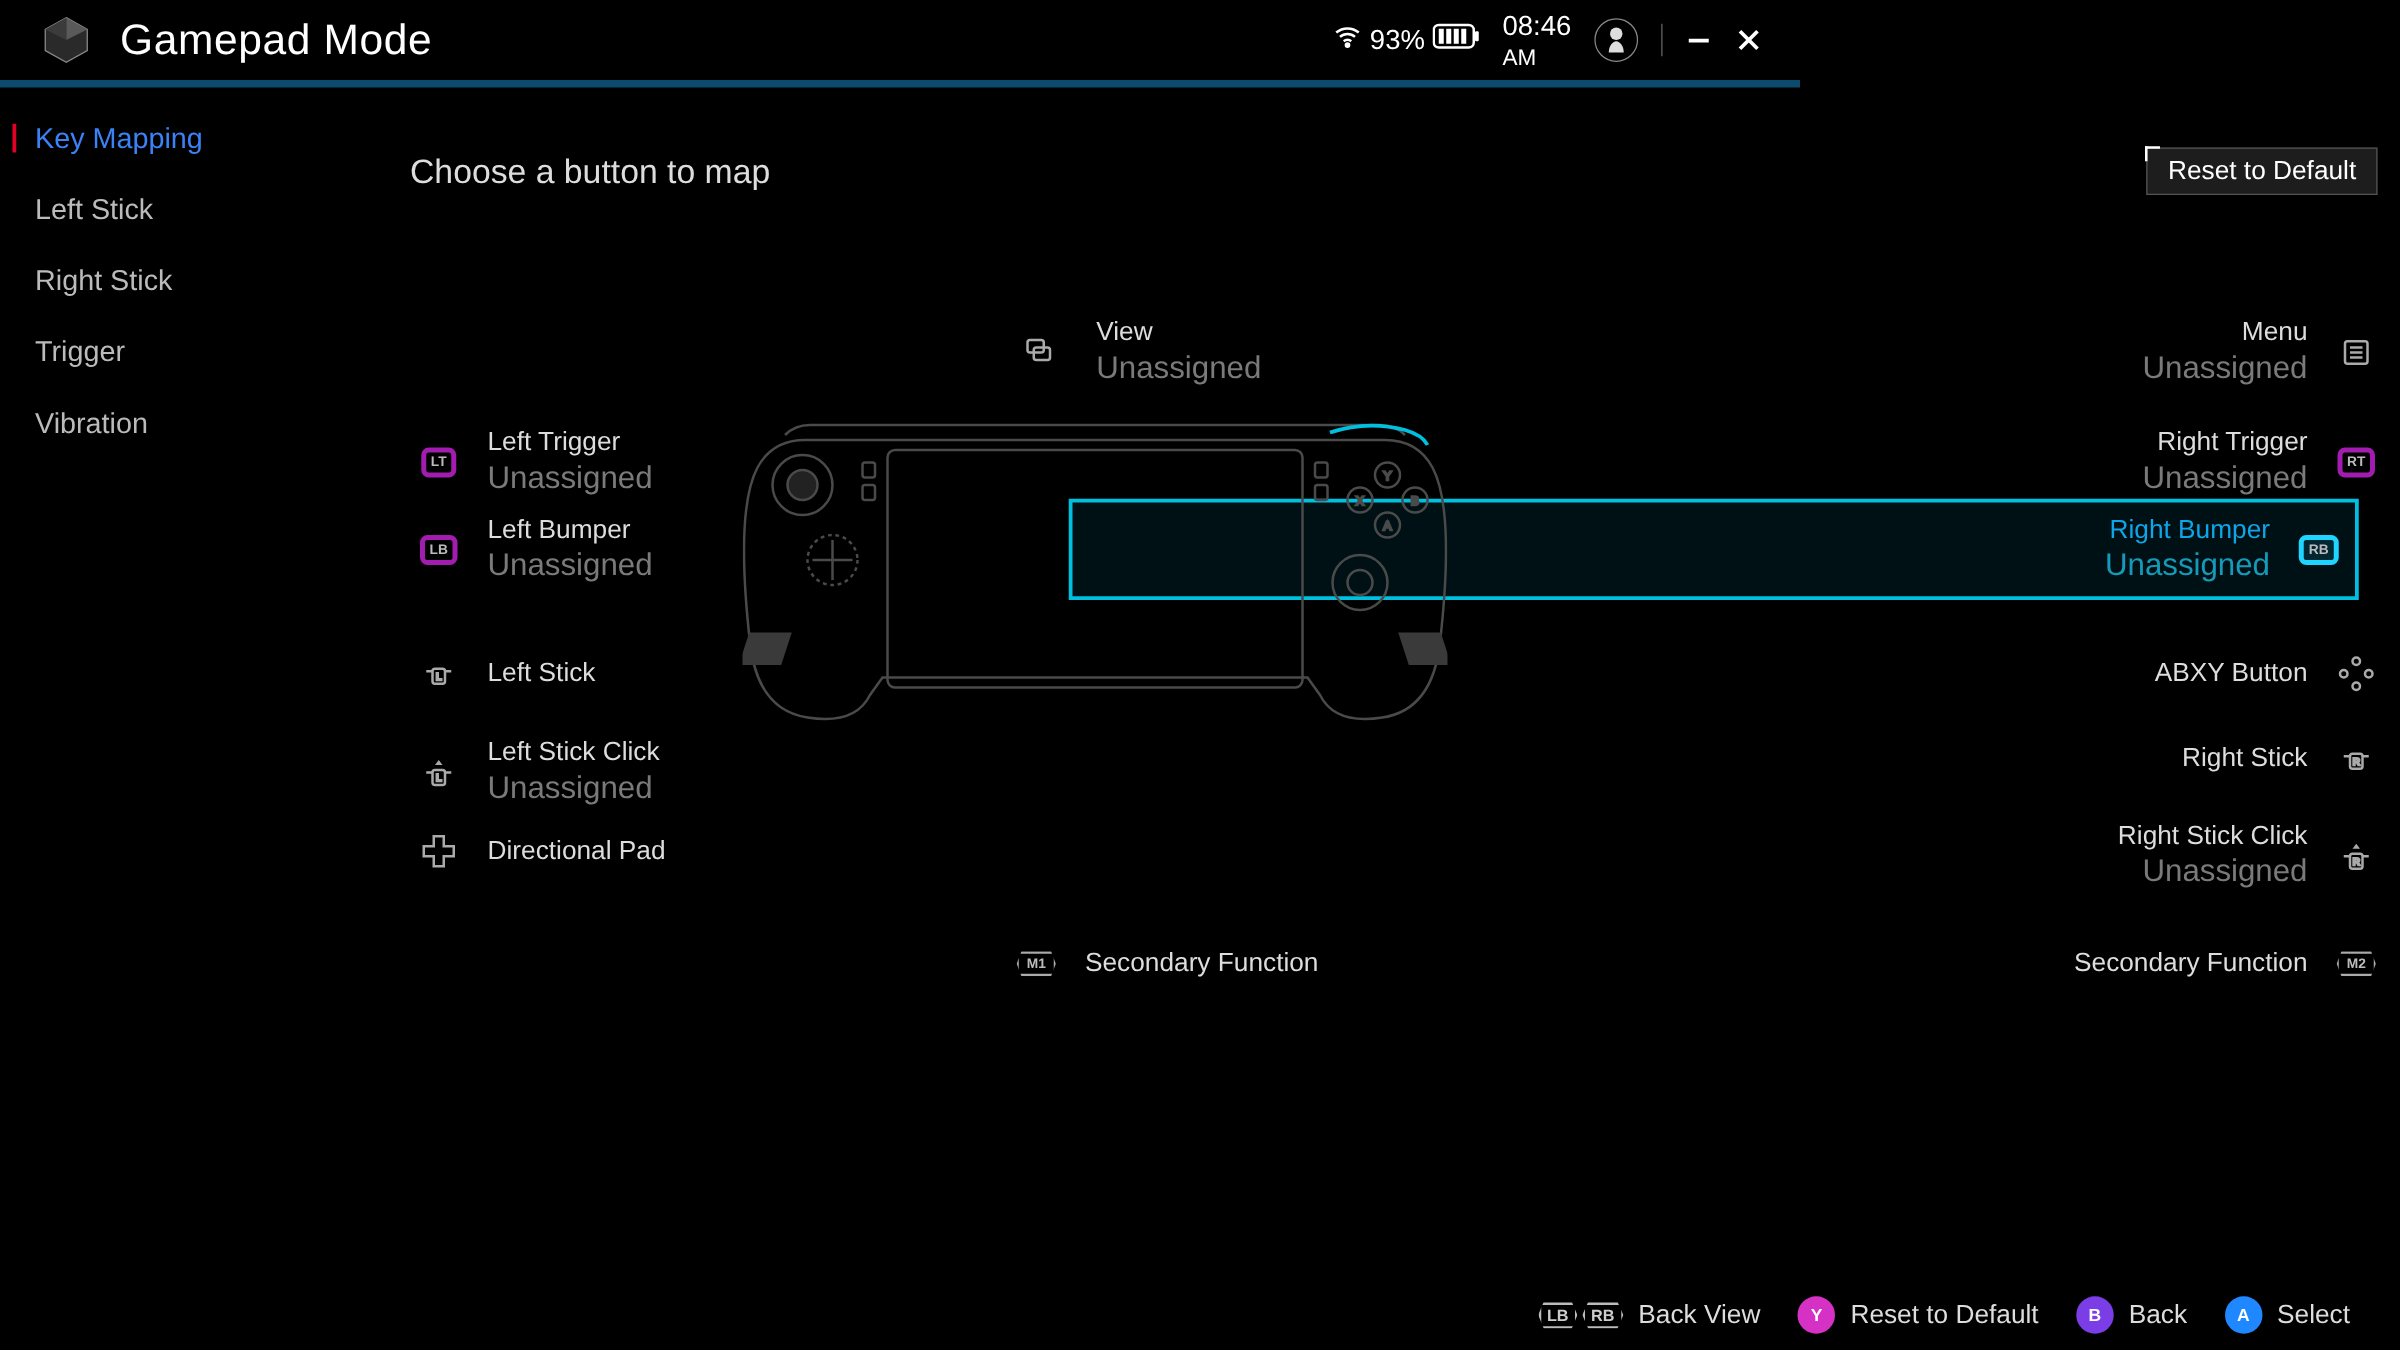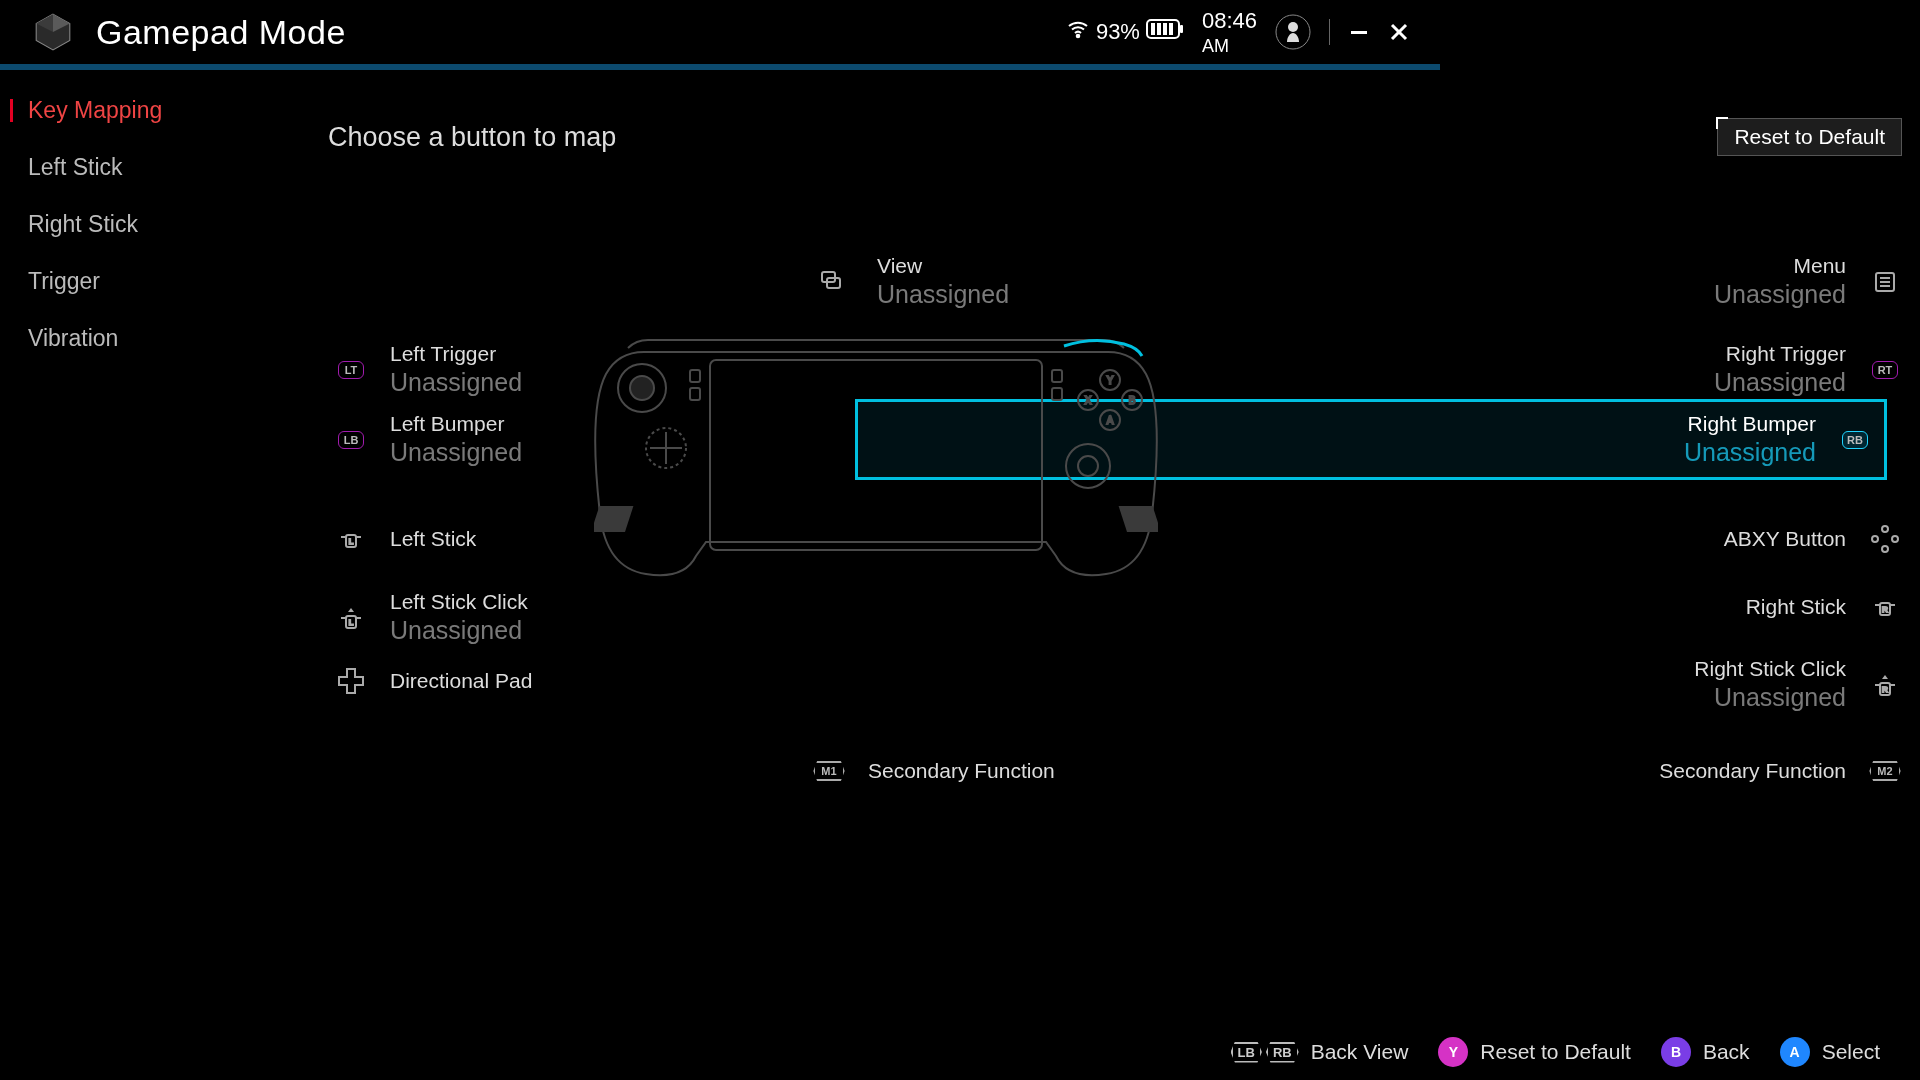--- a/index.html
+++ b/index.html
@@ -16,21 +16,21 @@
 .clock { display:flex; align-items:baseline; gap:2px;flex-direction:column; }
 .ampm { font-size:18px; }
 .avatar-wrap { width:36px; height:36px; }
 .header-divider { width:1px; height:26px; background:#666; }
 .min-btn, .close-btn { width:22px; height:22px; display:flex; align-items:center; justify-content:center; cursor:pointer; }
 
 
 .sidebar { position:absolute; left:10px; top:95px; display:flex; flex-direction:column; gap:26px;
            font-size:23px; color:#bbb; }
 .side-item { padding:2px 18px; cursor:pointer; position:relative; }
-.side-item.active { color:#ef4444; }
+.side-item.active { color:#3b82f6; }
 .side-item.active::before { content:""; position:absolute; left:0; top:4px; bottom:4px; width:3px; background:#e30022; }
 
 
 .main-top { position:absolute; left:328px; right:18px; top:118px; display:flex; justify-content:space-between; align-items:center; }
 .main-title { font-size:27px; color:#ddd; }
 .reset-btn { background:#1d1d1d; border:1px solid #555; padding:6px 16px; font-size:21px; color:#fff; cursor:pointer;
              position:relative; }
 .reset-btn::before { content:""; position:absolute; left:-2px; top:-2px; width:10px; height:10px;
                      border-top:2px solid #fff; border-left:2px solid #fff; }
 
@@ -39,21 +39,21 @@
 .right-col { position:absolute; right:18px; left:870px; }
 .row { position:absolute; display:flex; align-items:center; gap:22px; width:100%; }
 .left-col .row { flex-direction:row; }
 .right-col .row { flex-direction:row-reverse; text-align:right; }
 .row-icon { width:34px; height:34px; flex:0 0 34px; display:flex; align-items:center; justify-content:center; color:#aaa; }
 .row-labels { display:flex; flex-direction:column; gap:2px; }
 .row-name { font-size:21px; color:#ddd; }
 .row-sub  { font-size:25px; color:#7a7a7a; }
 
 .row.selected { border:3px solid #00c0e0; background:rgba(0,50,60,.35); padding:10px 12px; margin:-13px -15px; }
-.row.selected .row-name { color:#ffffff; }
+.row.selected .row-name { color:#0ea5e9; }
 .row.selected .row-sub  { color:#1fd4ff; opacity:.7; }
 .row.selected .row-icon { color:#1fd4ff; }
 .row.selected .row-icon .icon-box { border-color:#1fd4ff; background:rgba(0,55,70,.6); }
 
 
 .r-view   { top:184px; left:480px; right:auto;gap:29px; }
 .r-menu   { top:184px; }
 .r-lt     { top:272px; }
 .r-rt     { top:272px; }
 .r-lb     { top:342px; }
@@ -61,21 +61,21 @@
 .r-ls     { top:452px; }
 .r-abxy   { top:452px; }
 .r-lsc    { top:520px; }
 .r-rs     { top:520px; }
 .r-dpad   { top:594px; }
 .r-rsc    { top:587px; }
 .r-m1     { top:684px; left:478px; right:auto; }
 .r-m2     { top:684px; }
 
 
-.icon-box { border:1px solid #a21caf; border-radius:6px; font-size:11px; font-weight:700; padding:2px 4px; min-width:26px;
+.icon-box { border:4px solid #a21caf; border-radius:6px; font-size:11px; font-weight:700; padding:2px 4px; min-width:26px;
             text-align:center; color:#bbb; font-family:Arial,sans-serif; }
 .hex-box  { border:2px solid #aaa; font-size:11px; font-weight:700; padding:2px 6px;
             clip-path: polygon(12% 0,88% 0,100% 50%,88% 100%,12% 100%,0 50%); color:#bbb; }
 
 
 .device-diagram { position:absolute; left:594px; top:338px; width:564px; height:246px; pointer-events:none; }
 
 
 .footer { position:absolute; left:0; right:0; bottom:0; height:56px; display:flex; align-items:center;
           justify-content:flex-end; gap:30px; padding:0 40px; font-size:21px; color:#ddd; }

